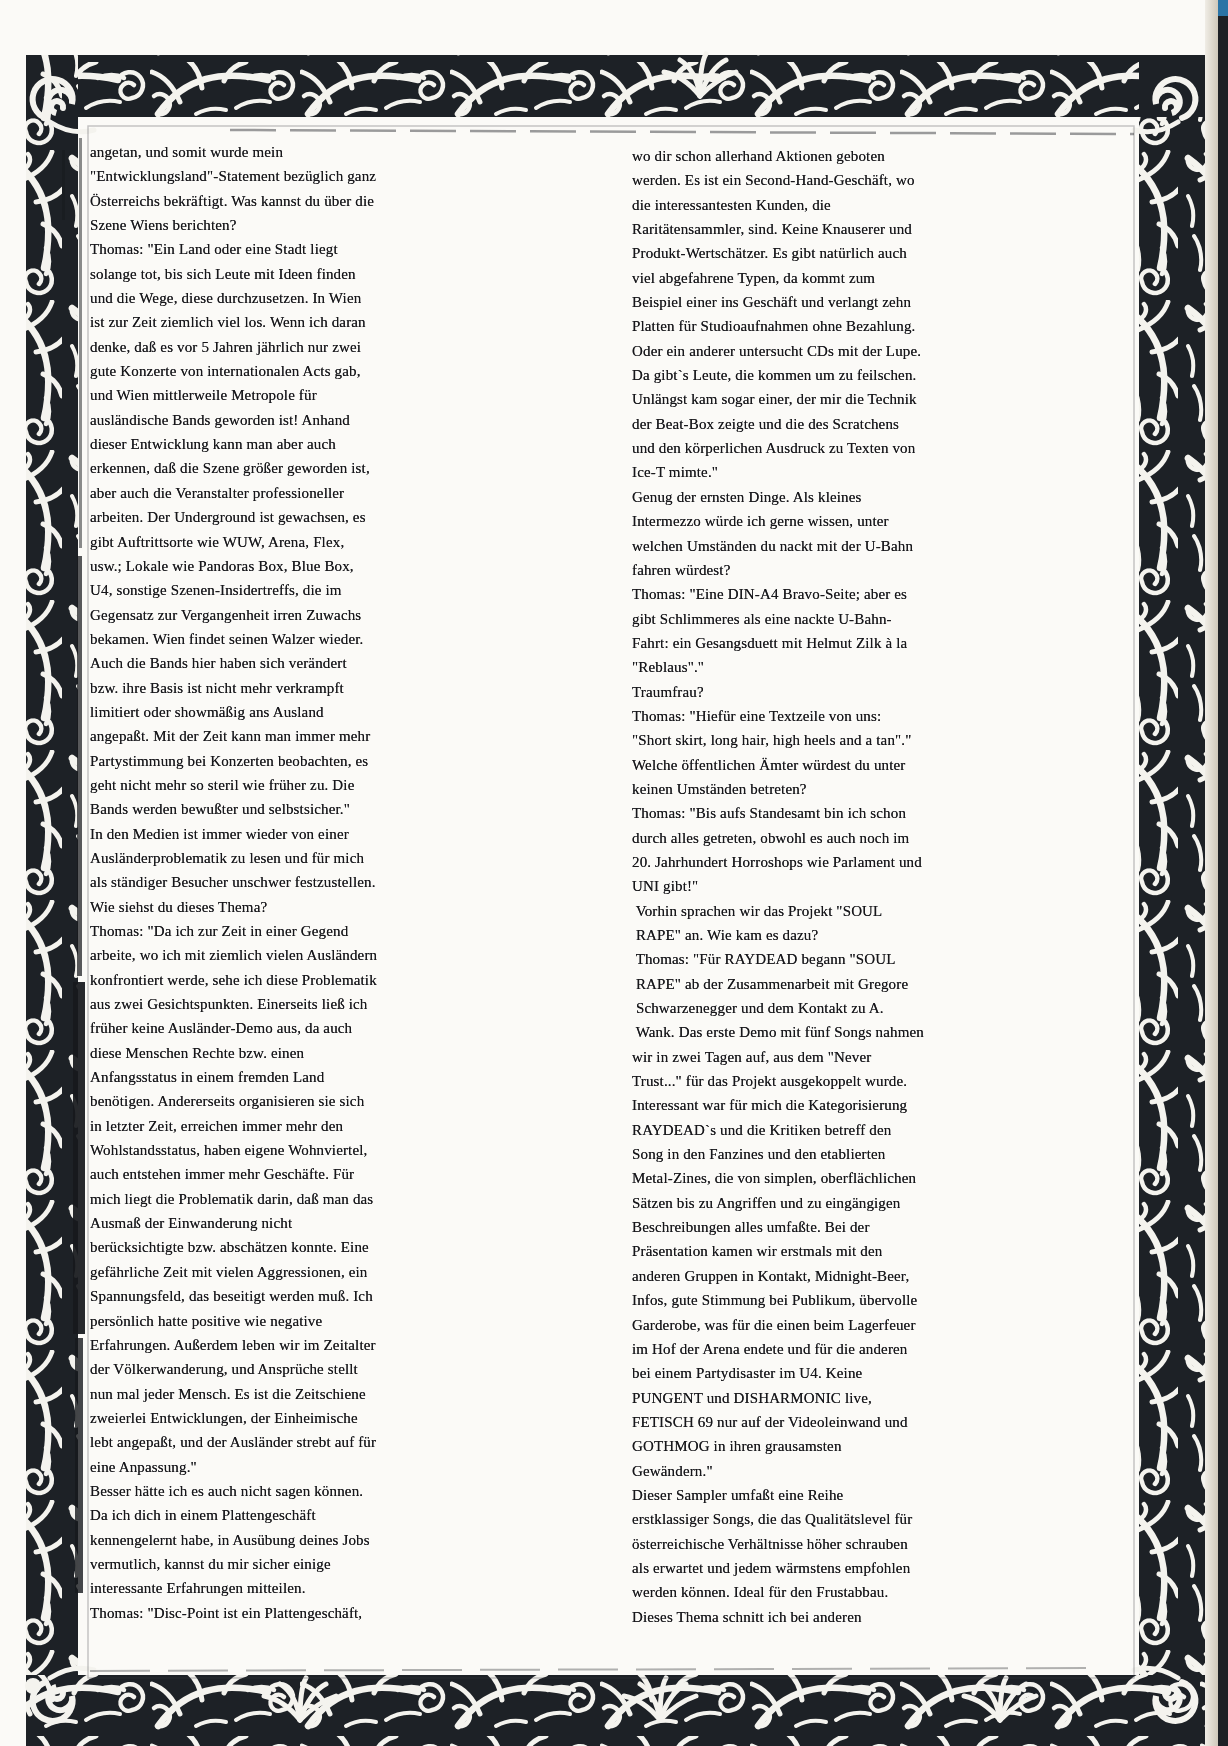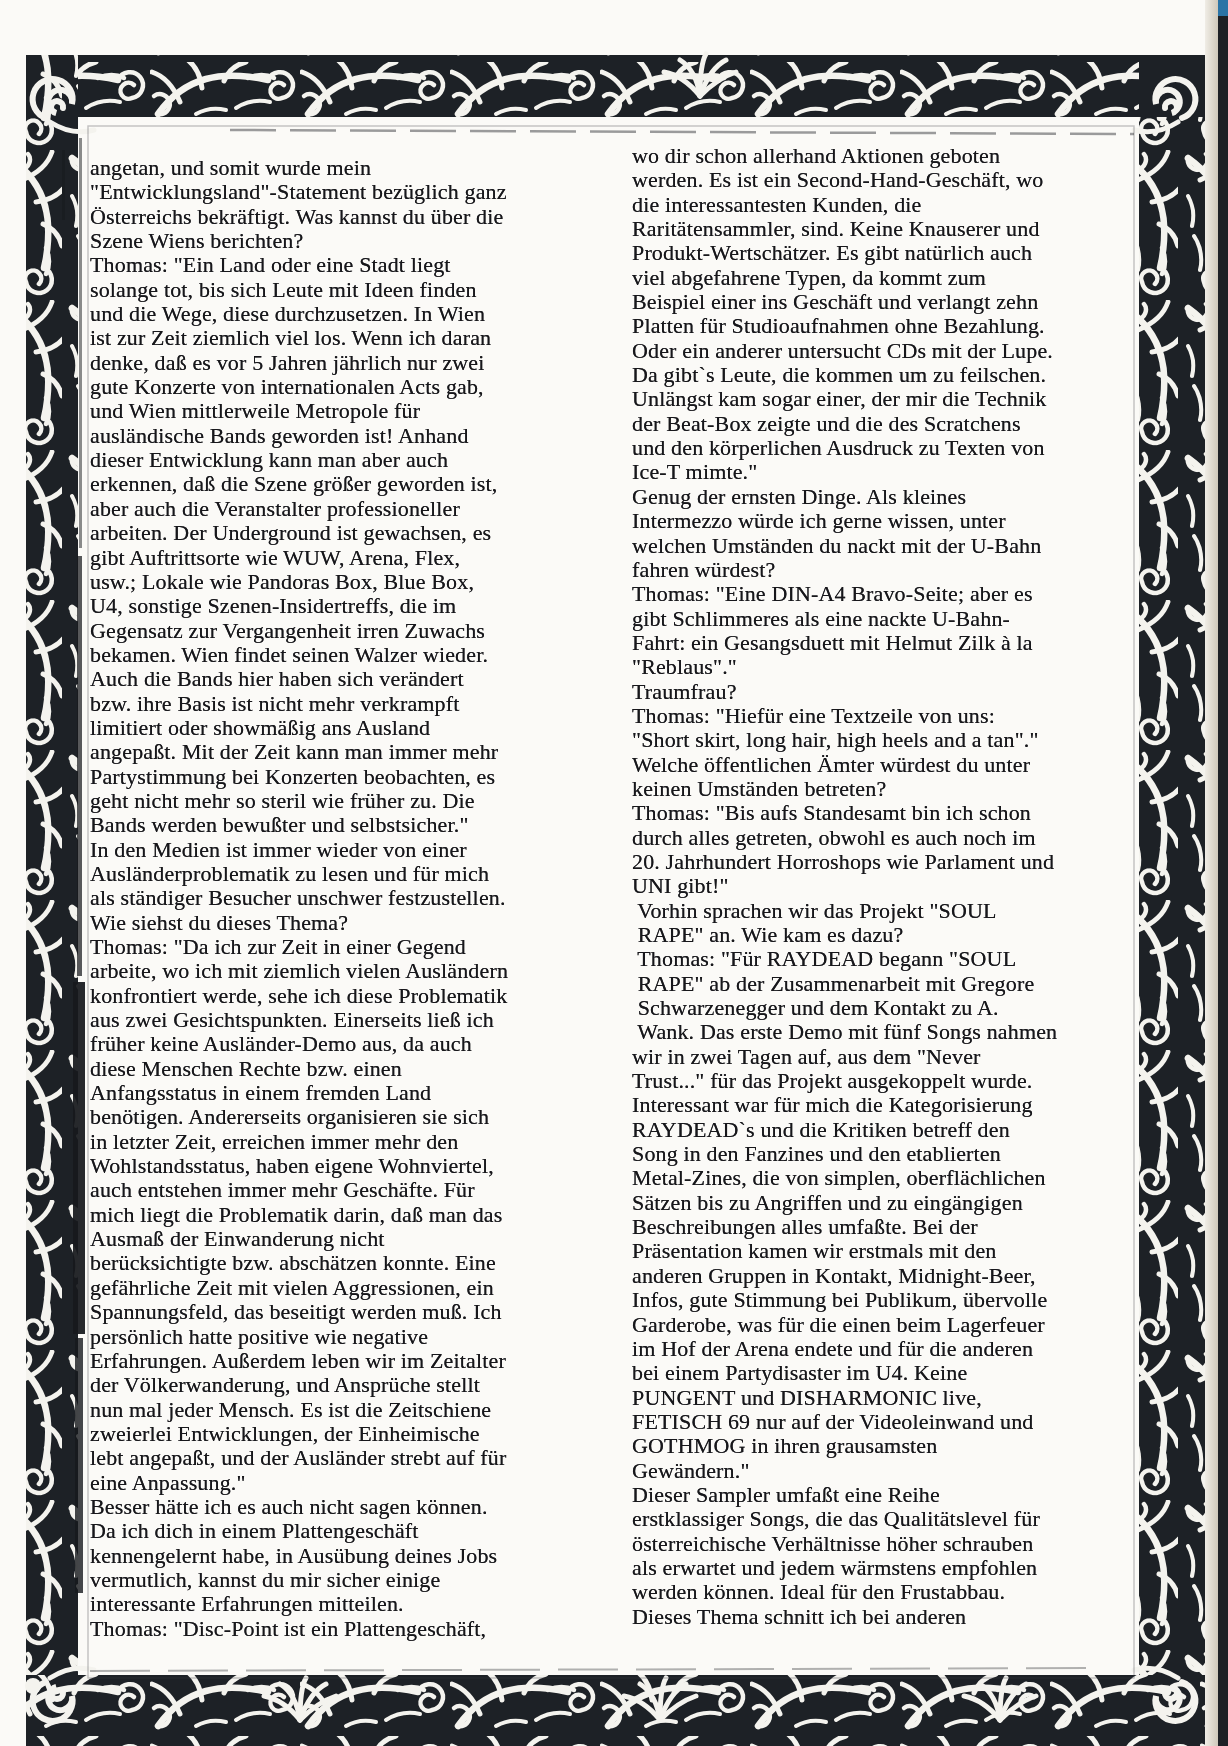--- a/index.html
+++ b/index.html
@@ -6,29 +6,28 @@
   .page{
     position:relative;width:1228px;height:1746px;
     background:#fbfaf7;overflow:hidden;
     font-family:"Liberation Serif","DejaVu Serif",serif;
   }
   .frame-svg{position:absolute;left:0;top:0;width:1228px;height:1746px;}
   .content{position:absolute;left:0;top:0;width:1228px;height:1746px;}
   .col{
     position:absolute;
     white-space:pre;
-    font-size:22px;
+    font-size:15px;
     line-height:24.35px;
     letter-spacing:.15px;
     color:#17171b;
     text-shadow:0 0 .6px rgba(22,22,28,.8);
-    margin-top:16px;
   }
   .col-left{left:90px;top:140px;width:560px;}
-  .col-right{left:632px;top:128px;width:560px;}
+  .col-right{left:632px;top:144px;width:560px;}
   
   .artifact{position:absolute;background:#17191d;}
   .art-a{left:79px;top:138px;width:3px;height:410px;opacity:.5;}
   .art-b{left:77px;top:556px;width:5px;height:420px;opacity:.72;}
   .art-c{left:73px;top:982px;width:12px;height:352px;opacity:.93;}
   .art-d{left:75px;top:1338px;width:8px;height:255px;opacity:.8;}
   .art-e{left:62px;top:150px;width:3px;height:70px;opacity:.45;}
   
   .page-edge{
     position:absolute;right:10px;top:0;width:13px;height:1746px;

